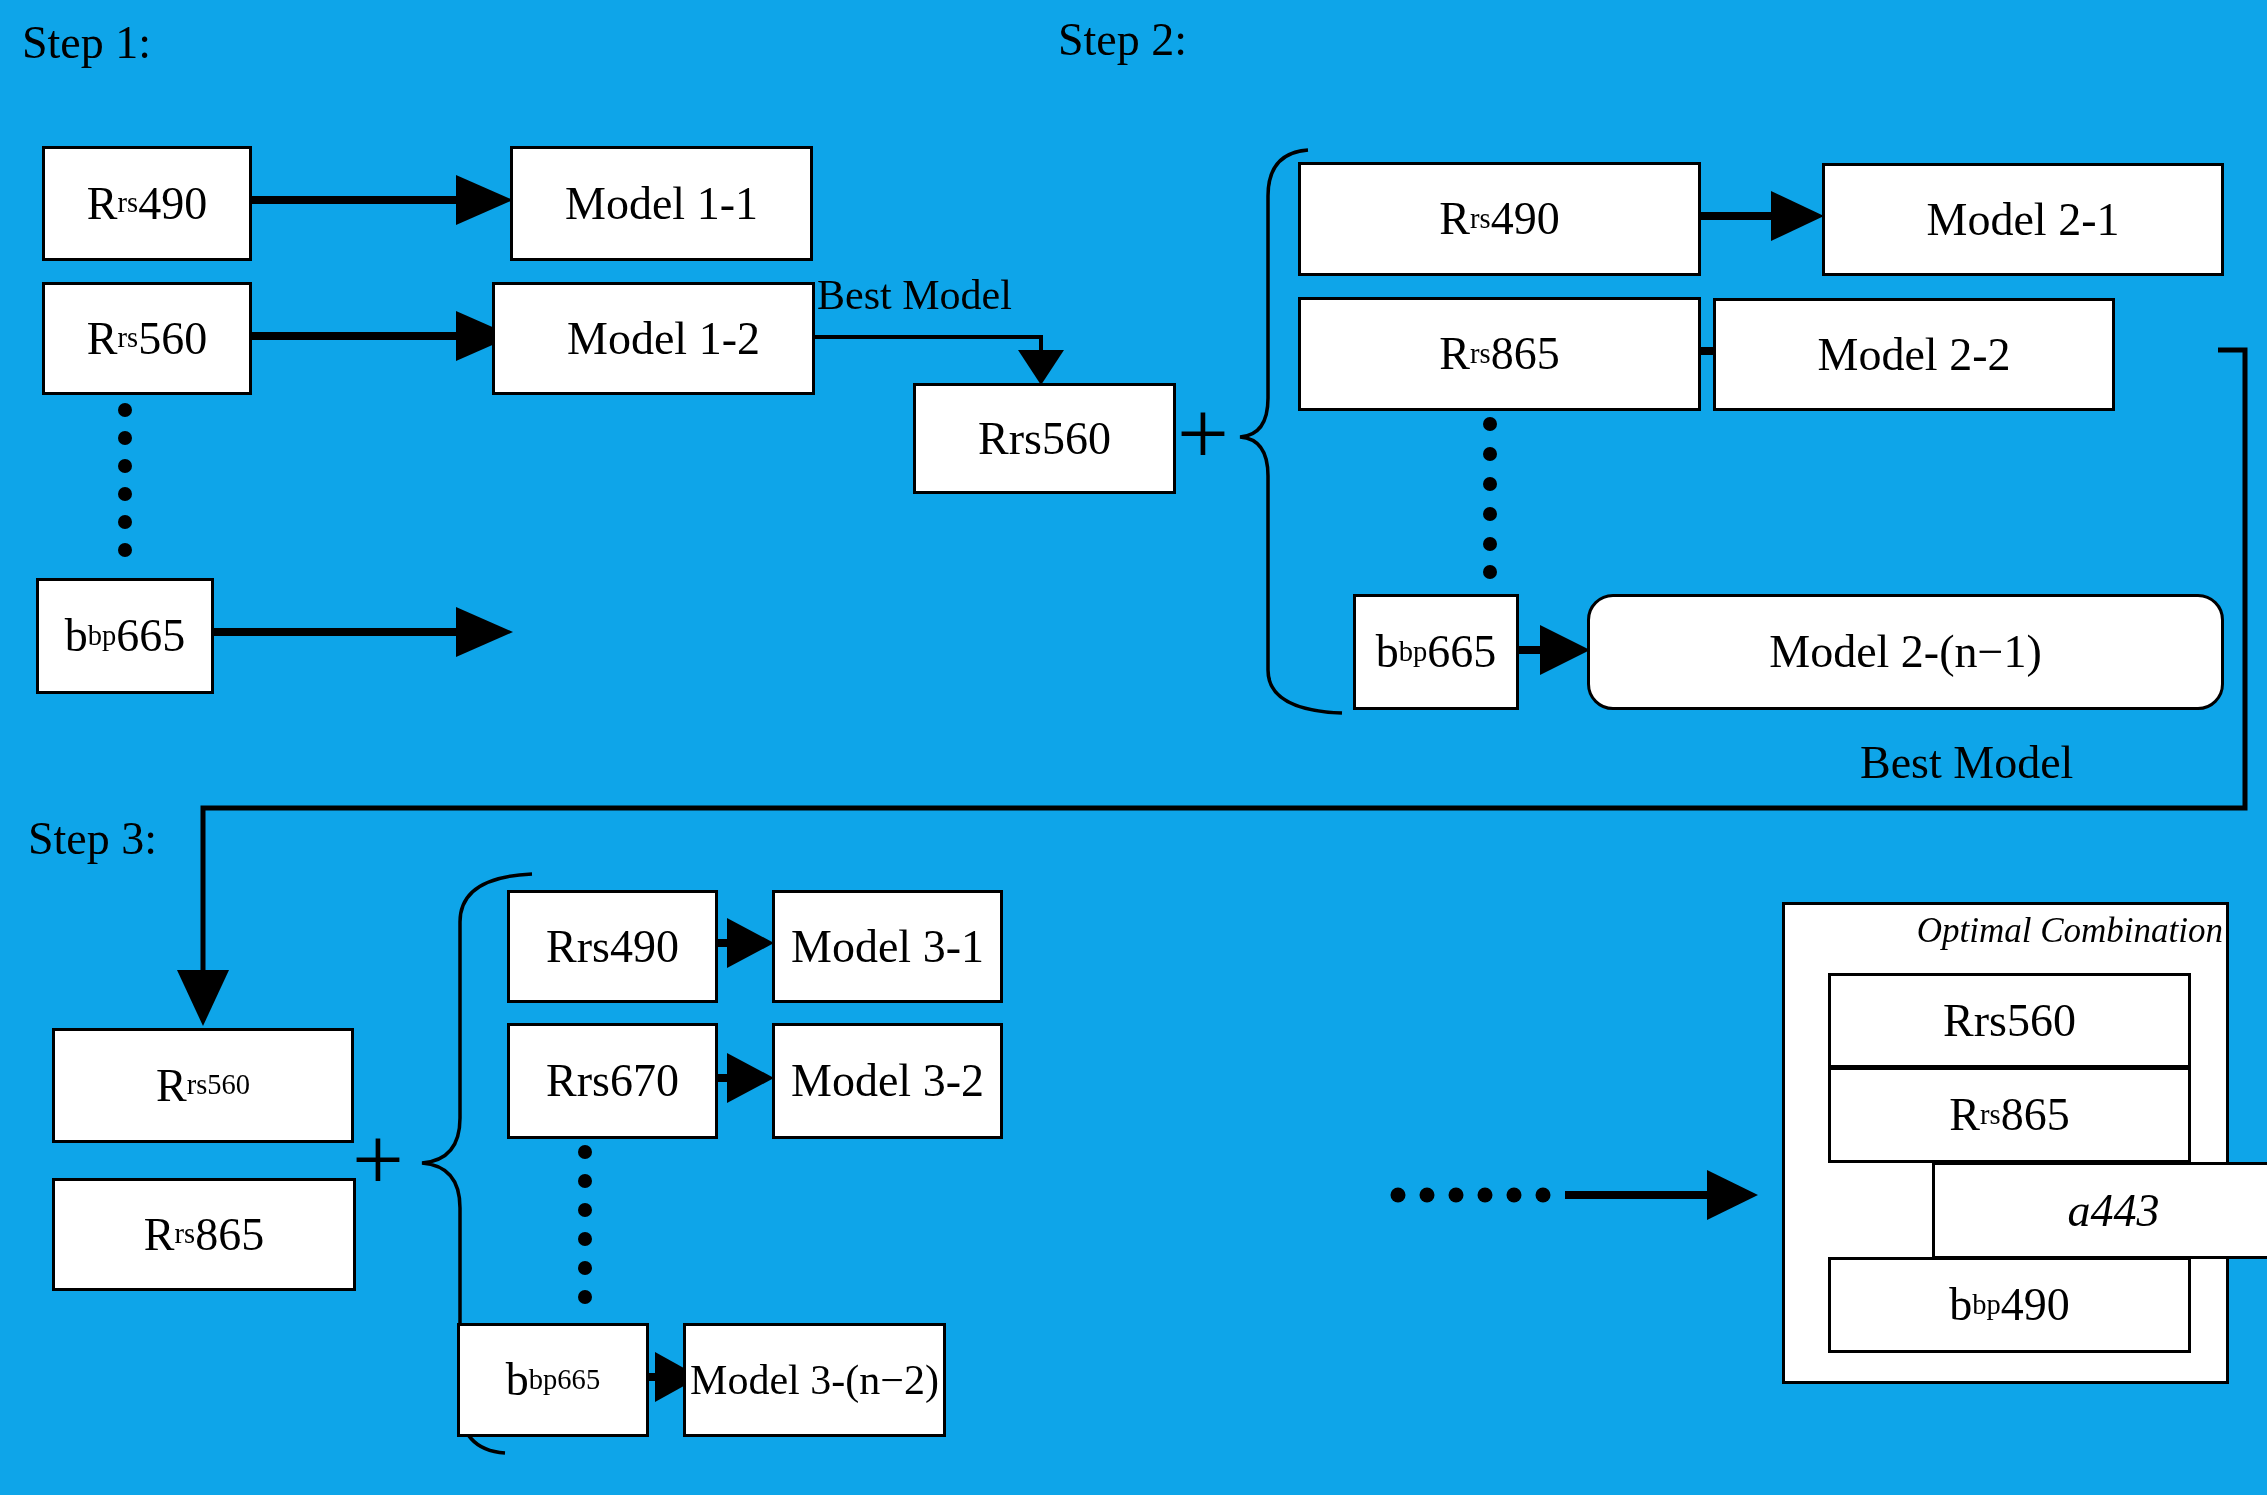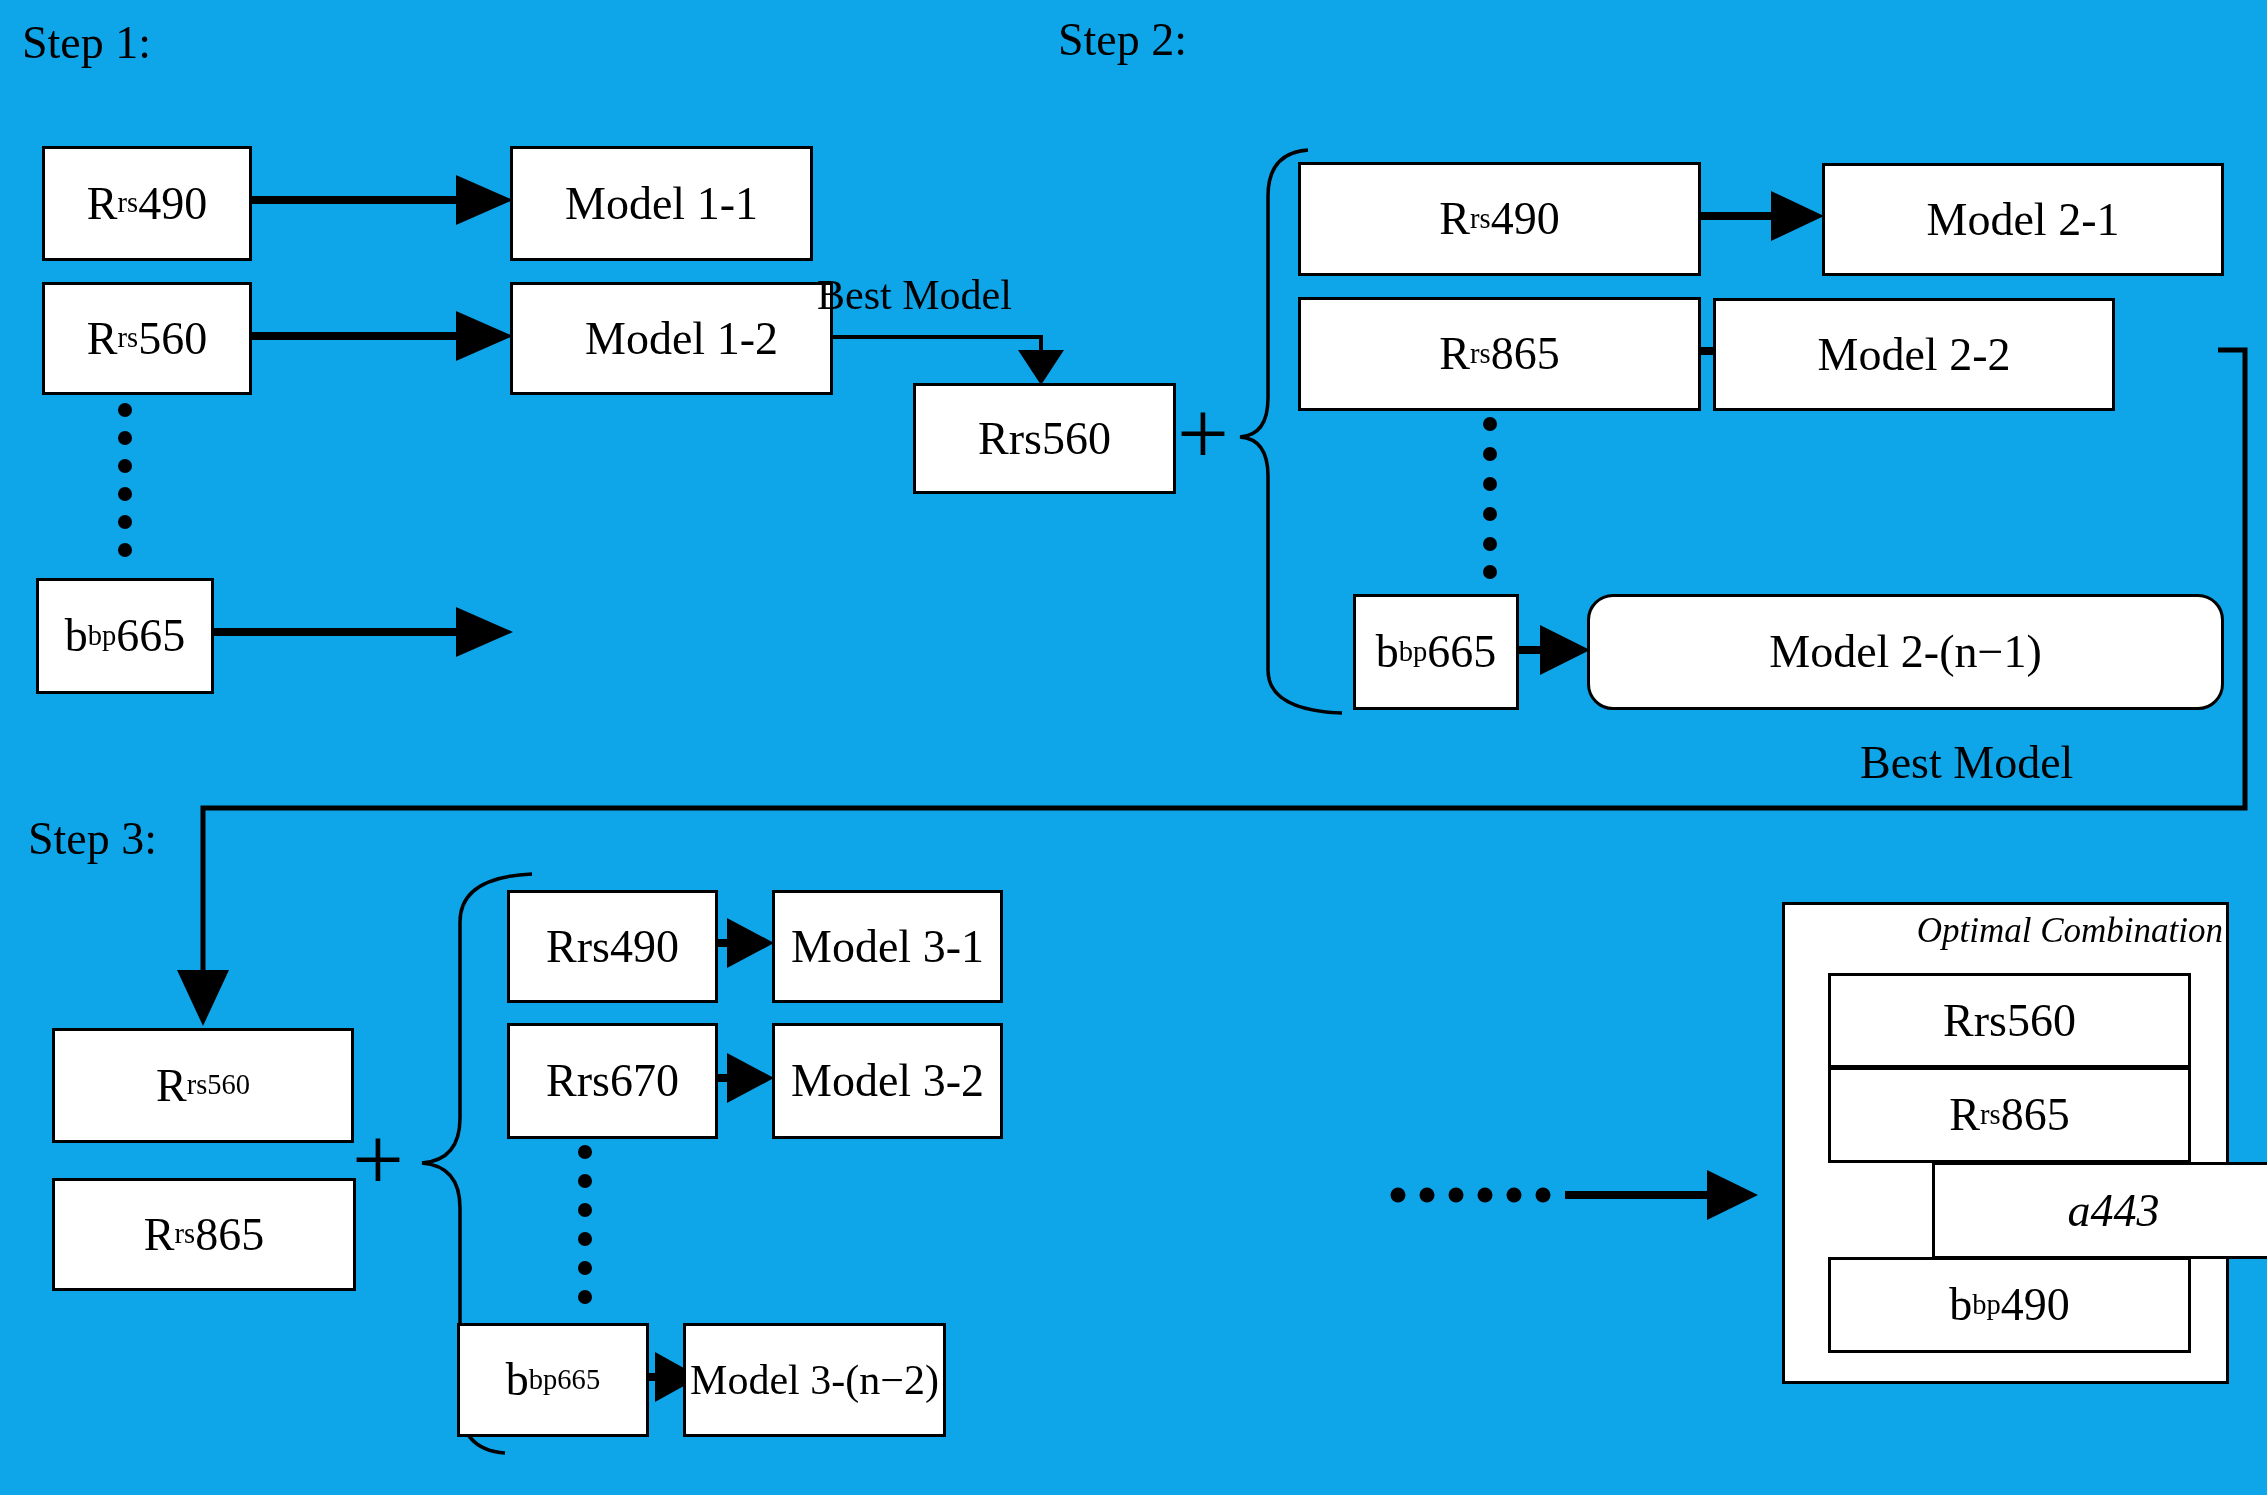--- a/index.html
+++ b/index.html
@@ -138,21 +138,21 @@
   </div>
   <div class="box" style="left:36px;top:578px;width:172px;height:110px;">
     <span>b</span>
       <span class="sub">bp</span>
       <span>665</span>
   </div>
 
   <div class="box" style="left:510px;top:146px;width:297px;height:109px;">
     <span>Model 1-1</span>
   </div>
-  <div class="box" style="left:510px;top:282px;width:297px;height:107px;padding-left:20px;">
+  <div class="box" style="left:492px;top:282px;width:297px;height:107px;padding-left:20px;">
     <span>Model 1-2</span>
   </div>
 
   <div class="lbl fs42" style="left:817px;top:272px;">Best Model</div>
 
   <div class="box" style="left:913px;top:383px;width:257px;height:105px;">
     <span>Rrs560</span>
       <span class="sub"></span>
       <span></span>
   </div>

